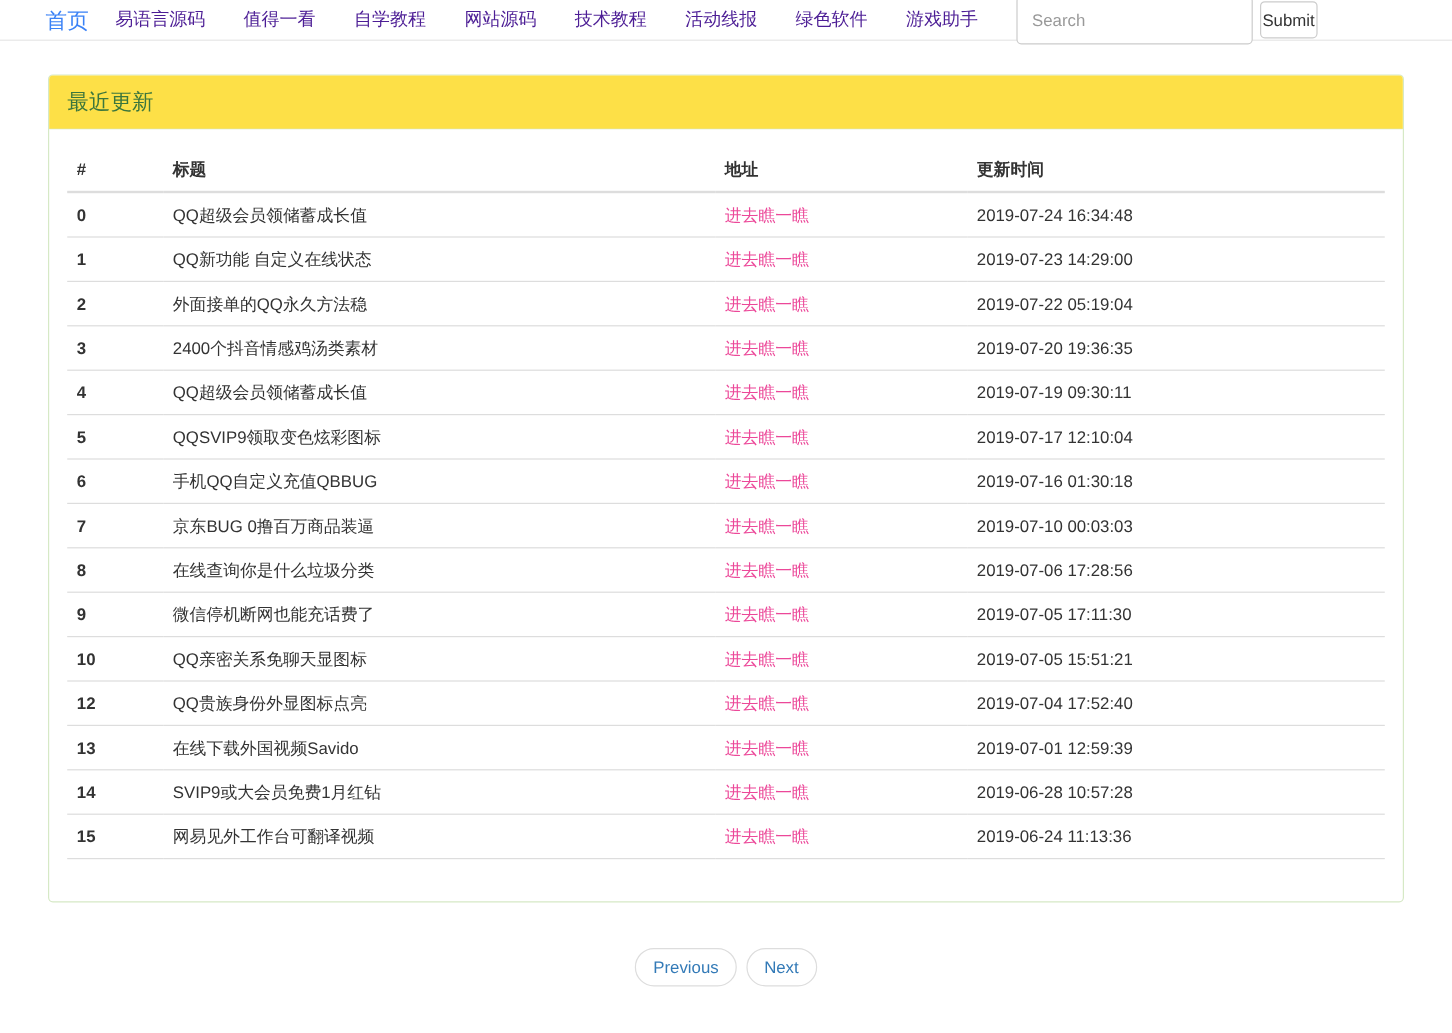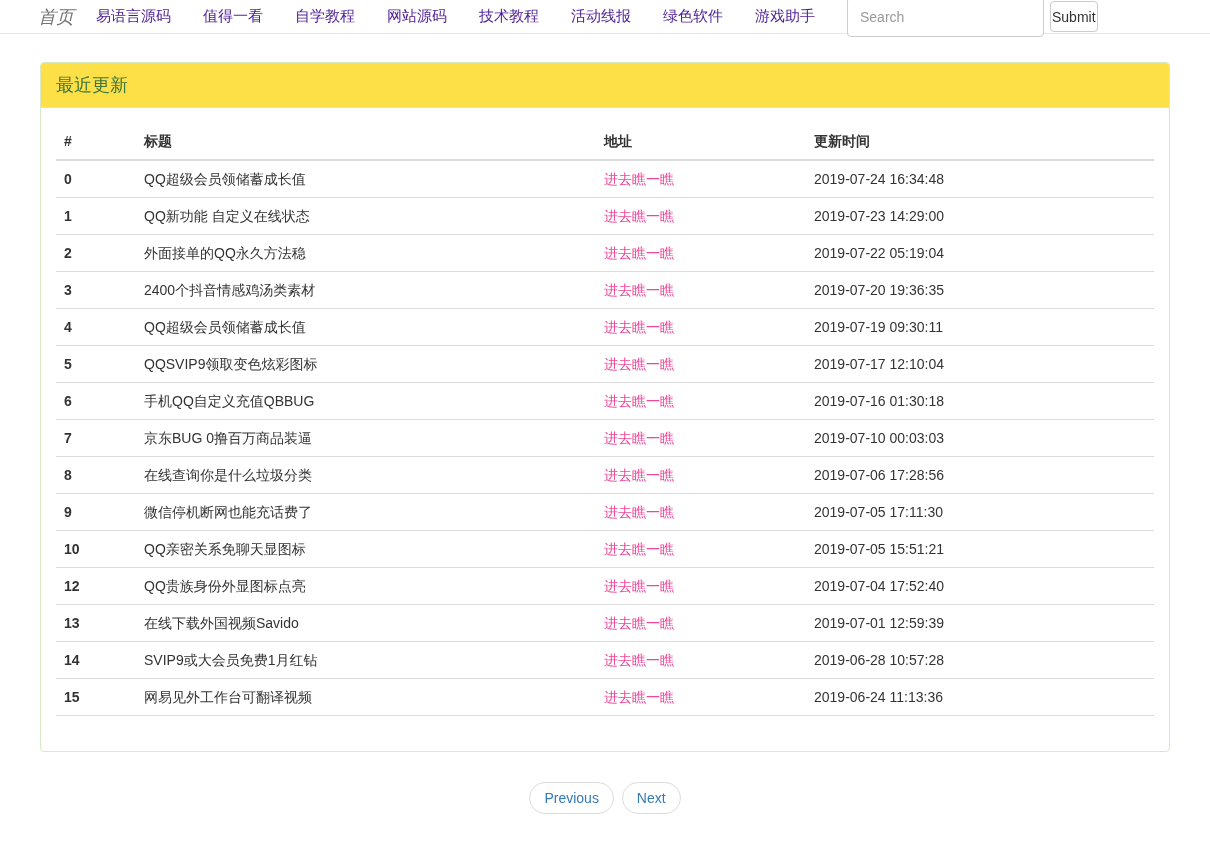--- a/index.html
+++ b/index.html
@@ -18,26 +18,25 @@
     display: flex;
     align-items: center;
     height: 34px;
     padding-left: 38px;
     padding-right: 132px;
     border-bottom: 1px solid #e7e7e7;
     background: #ffffff;
   }
   .navbar-brand {
     font-size: 18px;
-    color: #737373;
+    color: #3b82f6;
     margin-right: 22px;
     text-decoration: none;
     cursor: pointer;
     white-space: nowrap;
-    font-style: italic;
   }
   .nav-item {
     font-size: 15px;
     color: #4c1d95;
     margin-right: 32px;
     text-decoration: none;
     cursor: pointer;
     white-space: nowrap;
   }
   .nav-search {
@@ -111,21 +110,21 @@
   table.updates tbody th { font-weight: bold; }
   a.row-link {
     color: #ec4899;
     text-decoration: none;
     cursor: pointer;
   }
 
   
   .pager {
     text-align: center;
-    margin: 30px 0 5px 0;
+    margin: 38px 0 5px 0;
   }
   .pager-btn {
     display: inline-block;
     padding: 7px 14px;
     margin: 0 2px;
     border: 1px solid #dddddd;
     border-radius: 17px;
     background: #ffffff;
     color: #337ab7;
     font-size: 14px;

